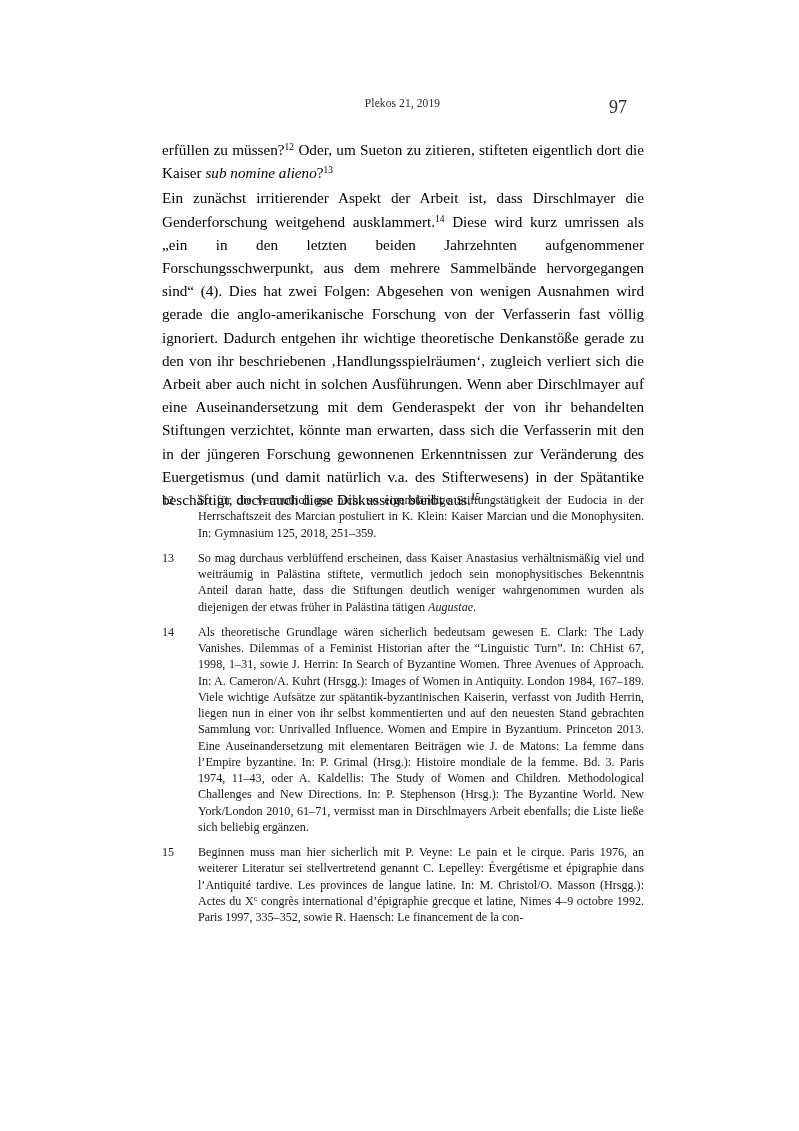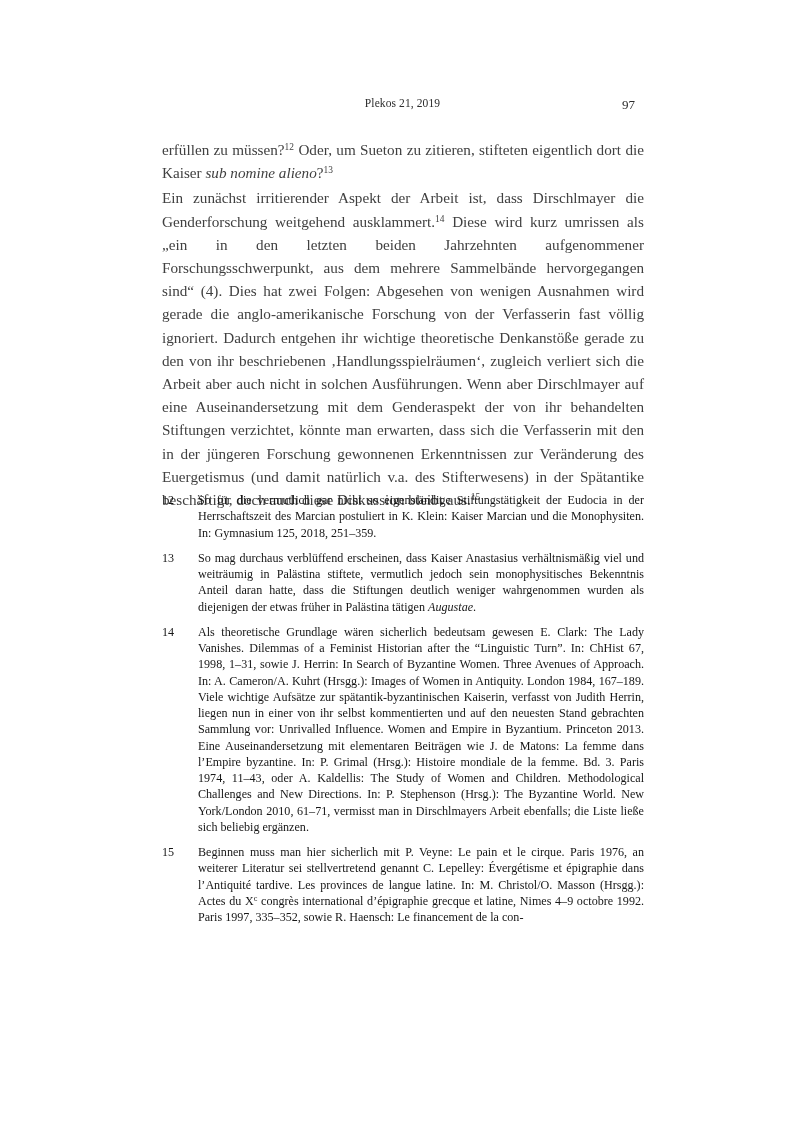--- a/index.html
+++ b/index.html
@@ -37,40 +37,40 @@
   }
   .running-head .rh-title {
     position: absolute;
     left: 0;
     right: 0;
     text-align: center;
     letter-spacing: 0.1px;
   }
   .running-head .rh-folio {
     position: absolute;
-    right: 8px;
+    right: 16px;
     top: 0;
-    font-size: 13px;
+    font-size: 18px;
   }
 
   
   .body-text {
     position: absolute;
     left: 162px;
     top: 138px;
     width: 482px;
   }
   .para {
     margin: 0;
     font-size: 15.2px;
     line-height: 23.2px;
     text-align: justify;
     text-justify: inter-word;
     hyphens: manual;
-    color: #404040;
+    color: #000000;
   }
   .para + .para {
     margin-top: 2px;
   }
   .para i {
     font-style: italic;
   }
   sup {
     font-size: 0.62em;
     line-height: 0;

